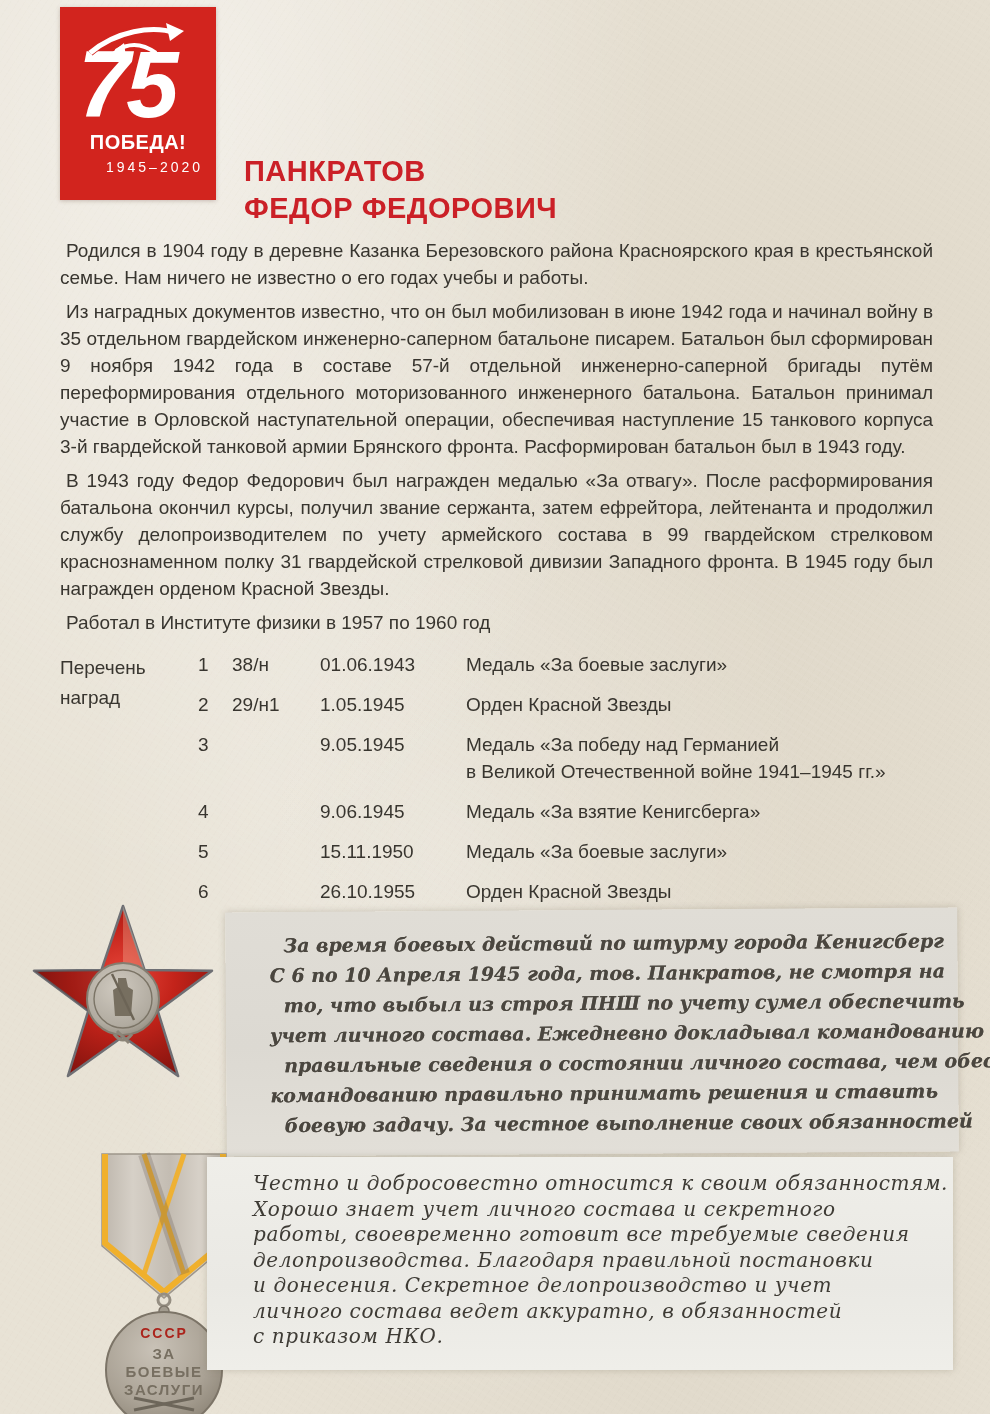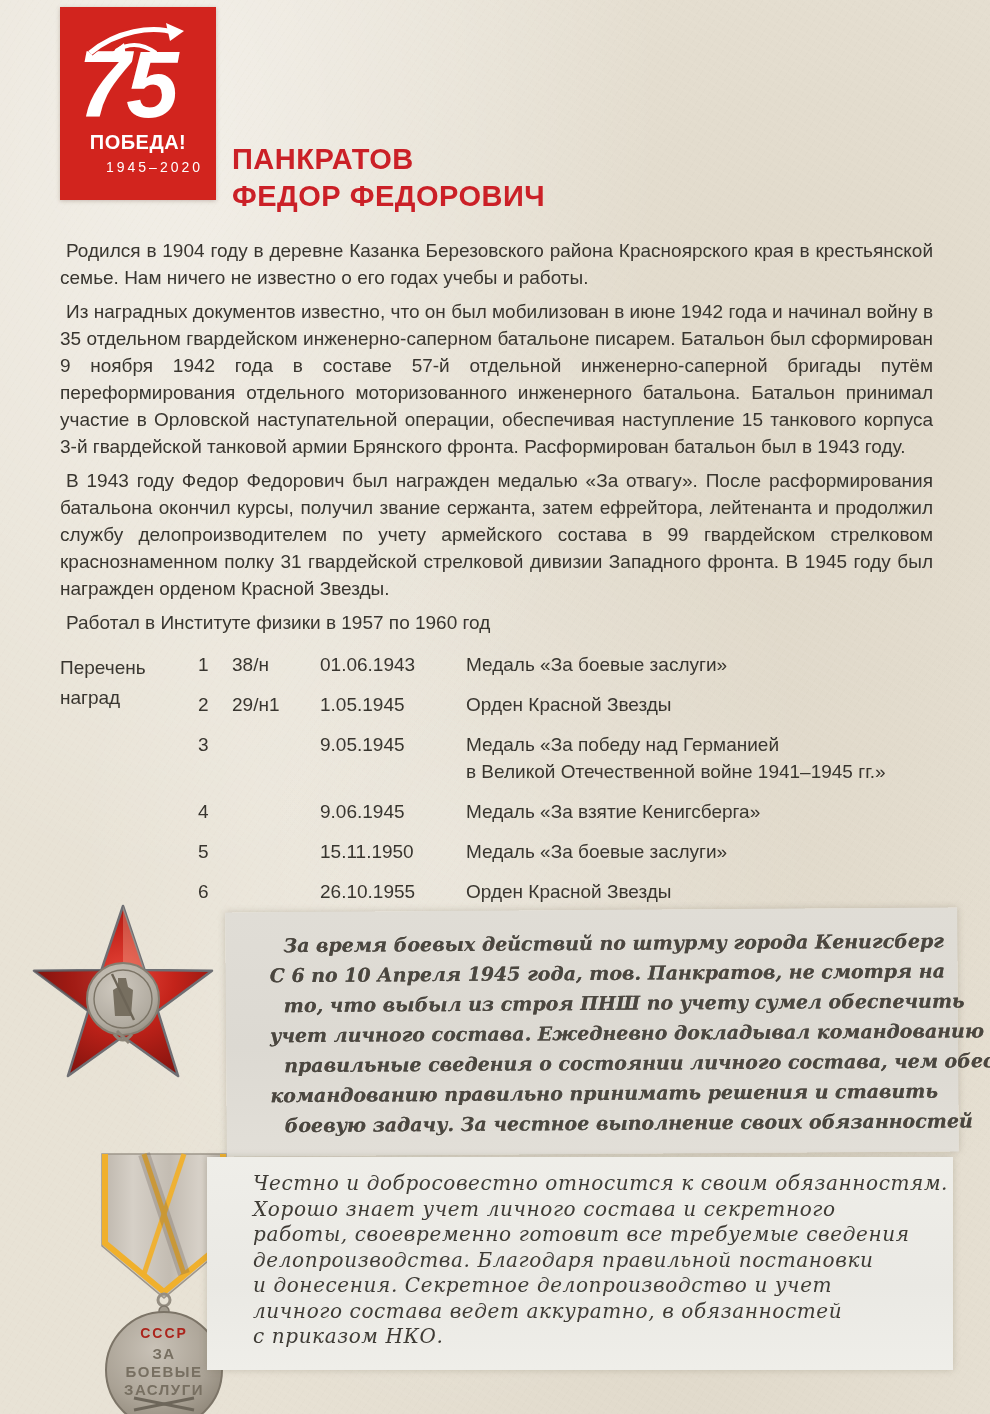--- a/index.html
+++ b/index.html
@@ -88,21 +88,21 @@
         <path d="M18 34 C44 12 80 6 104 14" stroke="#ffffff" stroke-width="5" fill="none"></path>
         <polygon points="112,12 94,4 98,22"></polygon>
         <path d="M84 34 C70 24 56 24 44 32" stroke="#ffffff" stroke-width="4" fill="none"></path>
         <polygon points="38,35 52,24 54,38"></polygon>
       </g>
     </svg>
     <div class="logo-title">ПОБЕДА!</div>
     <div class="logo-years">1945–2020</div>
   </div>
 
-  <h1 class="person-name" style="margin:0;">
+  <h1 class="person-name" style="margin:12px;">
     <span>ПАНКРАТОВ</span><br>
     <span>ФЕДОР ФЕДОРОВИЧ</span>
   </h1>
 
   <section class="bio">
     <p>Родился в 1904 году в деревне Казанка Березовского района Красноярского края в крестьянской семье. Нам ничего не известно о его годах учебы и работы.</p>
     <p>Из наградных документов известно, что он был мобилизован в июне 1942 года и начинал войну в 35 отдельном гвардейском инженерно-саперном батальоне писарем. Батальон был сформирован 9 ноября 1942 года в составе 57-й отдельной инженерно-саперной бригады путём переформирования отдельного моторизованного инженерного батальона. Батальон принимал участие в Орловской наступательной операции, обеспечивая наступление 15 танкового корпуса 3-й гвардейской танковой армии Брянского фронта. Расформирован батальон был в 1943 году.</p>
     <p>В 1943 году Федор Федорович был награжден медалью «За отвагу». После расформирования батальона окончил курсы, получил звание сержанта, затем ефрейтора, лейтенанта и продолжил службу делопроизводителем по учету армейского состава в 99 гвардейском стрелковом краснознаменном полку 31 гвардейской стрелковой дивизии Западного фронта. В 1945 году был награжден орденом Красной Звезды.</p>
     <p>Работал в Институте физики в 1957 по 1960 год</p>
   </section>

